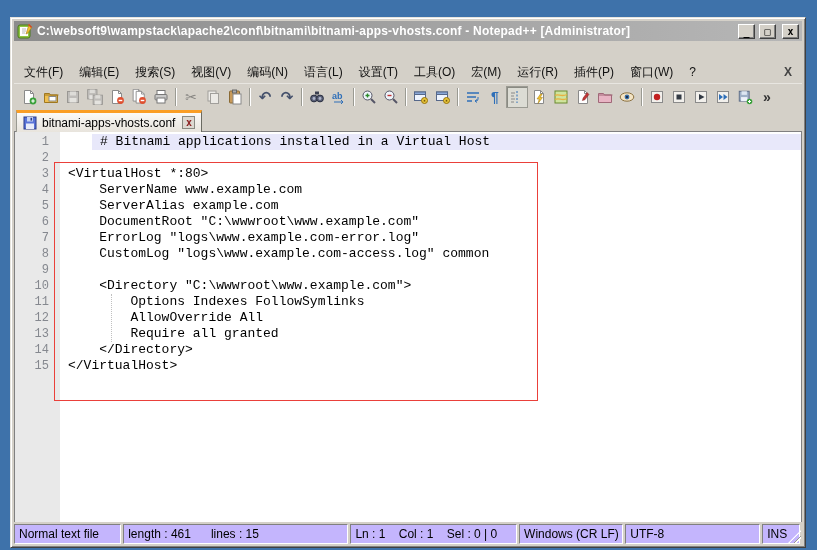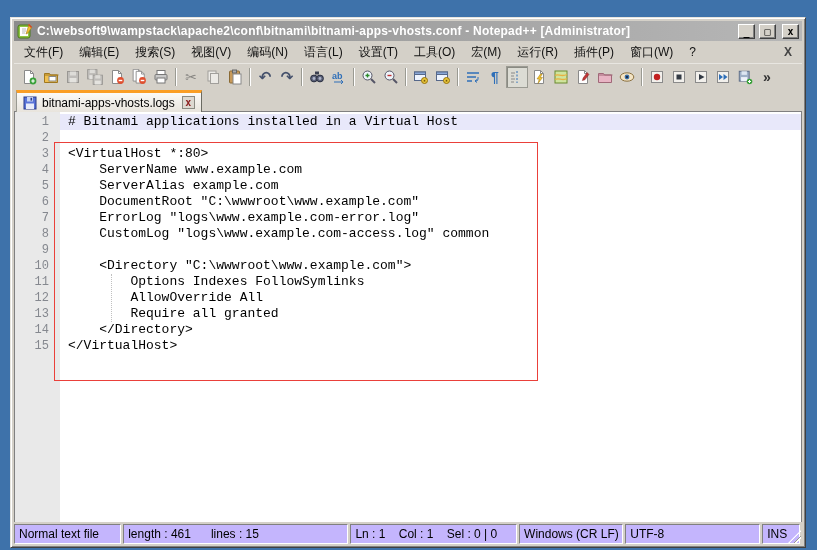--- a/index.html
+++ b/index.html
@@ -32,21 +32,21 @@
     border-right:1px solid #404040; border-bottom:1px solid #404040;
     box-shadow: inset -1px -1px 0 #808080;
     font-size:10px; font-weight:bold; color:#000; text-align:center;
     line-height:13px; cursor:default; font-family:"DejaVu Sans Mono",monospace;
   }
   .tb-btn.close { margin-left:2px; }
 
   
   .menubar {
     height:22px; flex:0 0 22px; display:flex; align-items:center;
-    font-size:12px; color:#111; padding-left:2px;
+    font-size:12px; color:#111; padding-left:2px;margin-top:20px;
   }
   .menu-item { padding:3px 8px; white-space:nowrap; }
   .menu-spacer { flex:1; }
   .menu-x { padding:0 10px; color:#444; font-size:12px; font-weight:bold; }
 
   
   .toolbar {
     height:26px; flex:0 0 26px; display:flex; align-items:center;
     padding-left:4px; border-top:1px solid #e8e6e1;
   }
@@ -97,21 +97,21 @@
   .code-rows { position:absolute; left:0; top:2px; right:0; }
   .row { display:flex; height:16px; }
   .ln {
     flex:0 0 45px; text-align:right; padding-right:11px;
     font-size:12px; line-height:16px; color:#85888f; background:#e9e9e9;
   }
   .code {
     flex:1; font-size:13px; line-height:16px; color:#000; white-space:pre;
     padding-left:8px;
   }
-  .row.cur .code { background:#e8e8fa; }
+  .row.cur .code { background:#e8e8fa;margin-left:32px; }
   .indent-guide {
     position:absolute; width:0; border-left:1px dotted #c0c0c0;
   }
   .annotation-rect {
     position:absolute; border:1px solid #ea403a; background:transparent;
   }
 
   
   .statusbar {
     height:20px; flex:0 0 20px; margin-top:2px;
@@ -401,21 +401,21 @@
   <div class="tabbar">
     <div class="tab">
       <span class="save-state">
         <svg width="14" height="14" viewBox="0 0 14 14">
           <rect x="1" y="1" width="12" height="12" fill="#5a74d8" stroke="#2a3a88"></rect>
           <rect x="4" y="1" width="6" height="4.5" fill="#c8d4f4"></rect>
           <rect x="7.5" y="1.8" width="1.6" height="2.8" fill="#2a3a88"></rect>
           <rect x="3" y="7.5" width="8" height="5.5" fill="#e8ecfa"></rect>
         </svg>
       </span>
-      <span>bitnami-apps-vhosts.logs</span>
+      <span>bitnami-apps-vhosts.conf</span>
       <span class="tab-close">x</span>
     </div>
   </div>
 
   <div class="editor">
     <div class="gutter-bg"></div>
     <div class="code-rows" id="code-rows">
         <div class="row cur">
           <span class="ln">1</span>
           <span class="code"># Bitnami applications installed in a Virtual Host</span>

